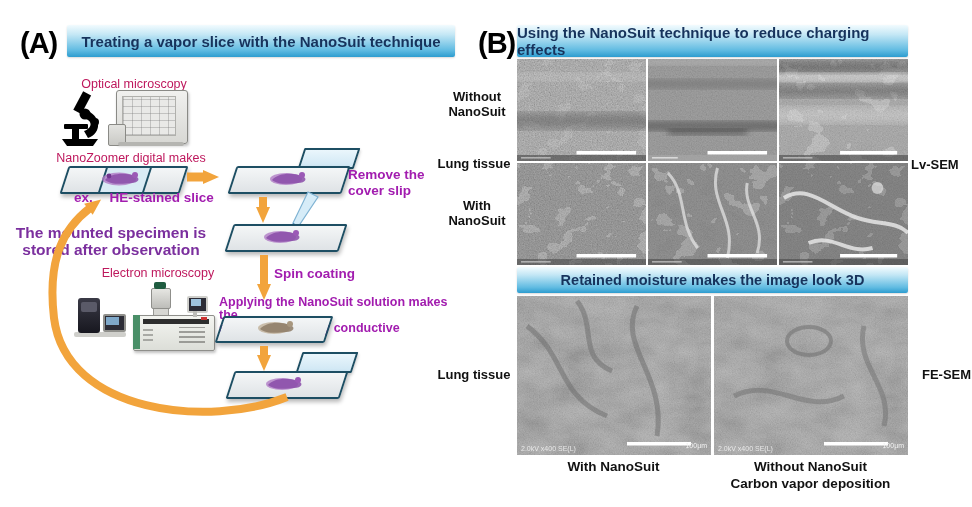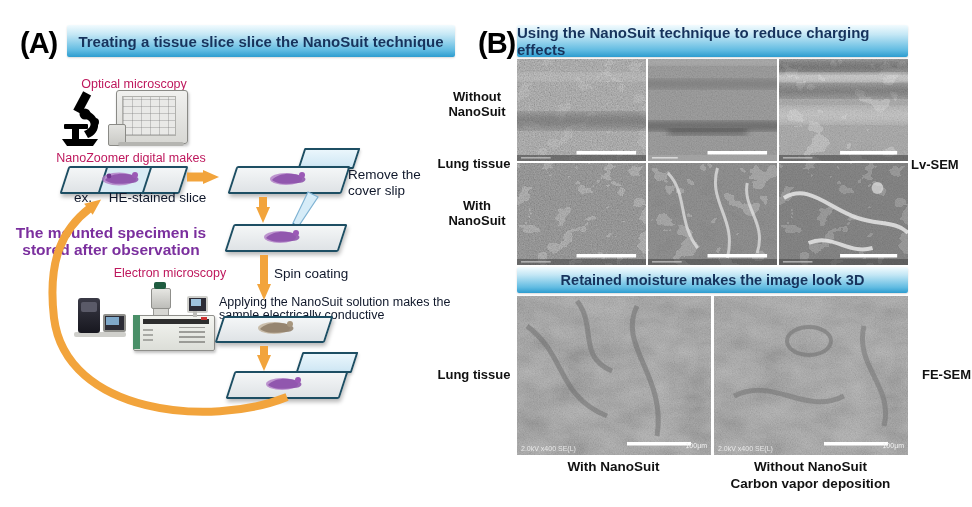--- a/index.html
+++ b/index.html
@@ -5,21 +5,21 @@
   html,body{margin:0;padding:0;background:#fff;}
   #fig{position:relative;width:972px;height:507px;background:#fff;overflow:hidden;
        font-family:"Liberation Sans",sans-serif;color:#111;}
   .abs{position:absolute;}
   .preline{white-space:pre-line;}
   .panel-label{font-size:29px;font-weight:bold;color:#000;letter-spacing:-1px;}
   .banner{background:linear-gradient(180deg,#f2fbfe 0%,#c4e7f5 30%,#62bce2 78%,#2d9ccf 100%);
           border-radius:2px;display:flex;align-items:center;justify-content:center;
           font-weight:bold;color:#17335c;font-size:15px;box-shadow:0 1px 2px rgba(0,0,0,.15);}
   .lbl{font-size:12.5px;color:#be185d;text-align:center;}
-  .steplbl{font-size:13.5px;font-weight:normal;color:#0f172a;line-height:1.18;}
+  .steplbl{font-size:13.5px;font-weight:bold;color:#a21caf;line-height:1.18;}
   .purple{color:#7b2f9e;font-weight:bold;}
   .slide{border:2px solid #1d4e63;background:linear-gradient(180deg,#f4f6f7,#dfe3e6);
          transform:skewX(-18deg);border-radius:2px;box-shadow:2px 3px 4px rgba(0,0,0,.28);}
   .coverslip{border:2px solid #1d4e63;background:linear-gradient(180deg,#eaf6fc,#cfe7f4);
          transform:skewX(-18deg);border-radius:1px;box-shadow:1px 2px 3px rgba(0,0,0,.22);}
   .spec{position:absolute;}
   .bgrid{display:grid;gap:2px;background:#fff;}
   .semcell{position:relative;overflow:hidden;background:#8d8d8d;}
   .semcell svg{display:block;width:100%;height:100%;}
   .bside{font-size:13px;font-weight:bold;text-align:center;line-height:1.18;color:#111;}
@@ -74,21 +74,21 @@
           <feGaussianBlur stdDeviation="5"></feGaussianBlur>
         </filter>
       <marker id="ah" markerUnits="userSpaceOnUse" markerWidth="20" markerHeight="20" refX="3" refY="10" orient="auto">
         <path d="M1,3 L17,10 L1,17 z" fill="#F2A43C"></path>
       </marker>
     </defs>
   </svg>
 
   <div class="abs panel-label" style="left:20px;top:27px;">(A)</div>
   <div class="abs banner" style="left:67px;top:25px;width:388px;height:32px;">
-    <span>Treating a tissue slice slice the NanoSuit technique</span>
+    <span>Treating a vapor slice with the NanoSuit technique</span>
   </div>
 
   <div class="abs lbl" style="left:78px;top:77px;width:112px;">Optical microscopy</div>
 
   <svg class="abs" style="left:58px;top:91px;" width="50" height="56" viewBox="0 0 50 56">
     <g fill="#000">
       <rect x="20" y="1" width="9" height="21" transform="rotate(28 24 11)"></rect>
       <circle cx="27" cy="23" r="5.5"></circle>
       <path d="M30,20 C43,26 44,42 30,47 L26,40 C35,37 35,29 25,27 z"></path>
       <circle cx="37" cy="31" r="4"></circle>
@@ -119,21 +119,21 @@
       <circle cx="14" cy="8" r="2.4" fill="#71368f"></circle>
   </svg>
   <div class="abs steplbl" style="left:74px;top:190px;">
     <span>ex.</span>
     <span style="margin-left:13px;">HE-stained slice</span>
   </div>
 
   <div class="abs purple preline" style="left:8px;top:224px;width:206px;text-align:center;font-size:15.5px;line-height:1.12;">The mounted specimen is
 stored after observation</div>
 
-  <div class="abs lbl" style="left:100px;top:266px;width:116px;margin-left:12px;">Electron microscopy</div>
+  <div class="abs lbl" style="left:100px;top:266px;width:116px;">Electron microscopy</div>
 
   <div class="abs" style="left:70px;top:296px;width:58px;height:42px;">
     <div class="abs" style="left:4px;top:36px;width:52px;height:5px;background:#cfcfcb;border-radius:2px;"></div>
     <div class="abs" style="left:8px;top:2px;width:22px;height:35px;background:linear-gradient(180deg,#3a3a46,#17171f);border-radius:3px;"></div>
     <div class="abs" style="left:11px;top:6px;width:16px;height:10px;background:#5a5a68;border-radius:2px;"></div>
     <div class="abs" style="left:33px;top:18px;width:19px;height:14px;background:#2c2c36;border:2px solid #8f8f8b;border-radius:2px;"></div>
     <div class="abs" style="left:36px;top:21px;width:13px;height:8px;background:#7fa8c9;"></div>
   </div>
 
   <div class="abs" style="left:131px;top:282px;width:84px;height:72px;">

